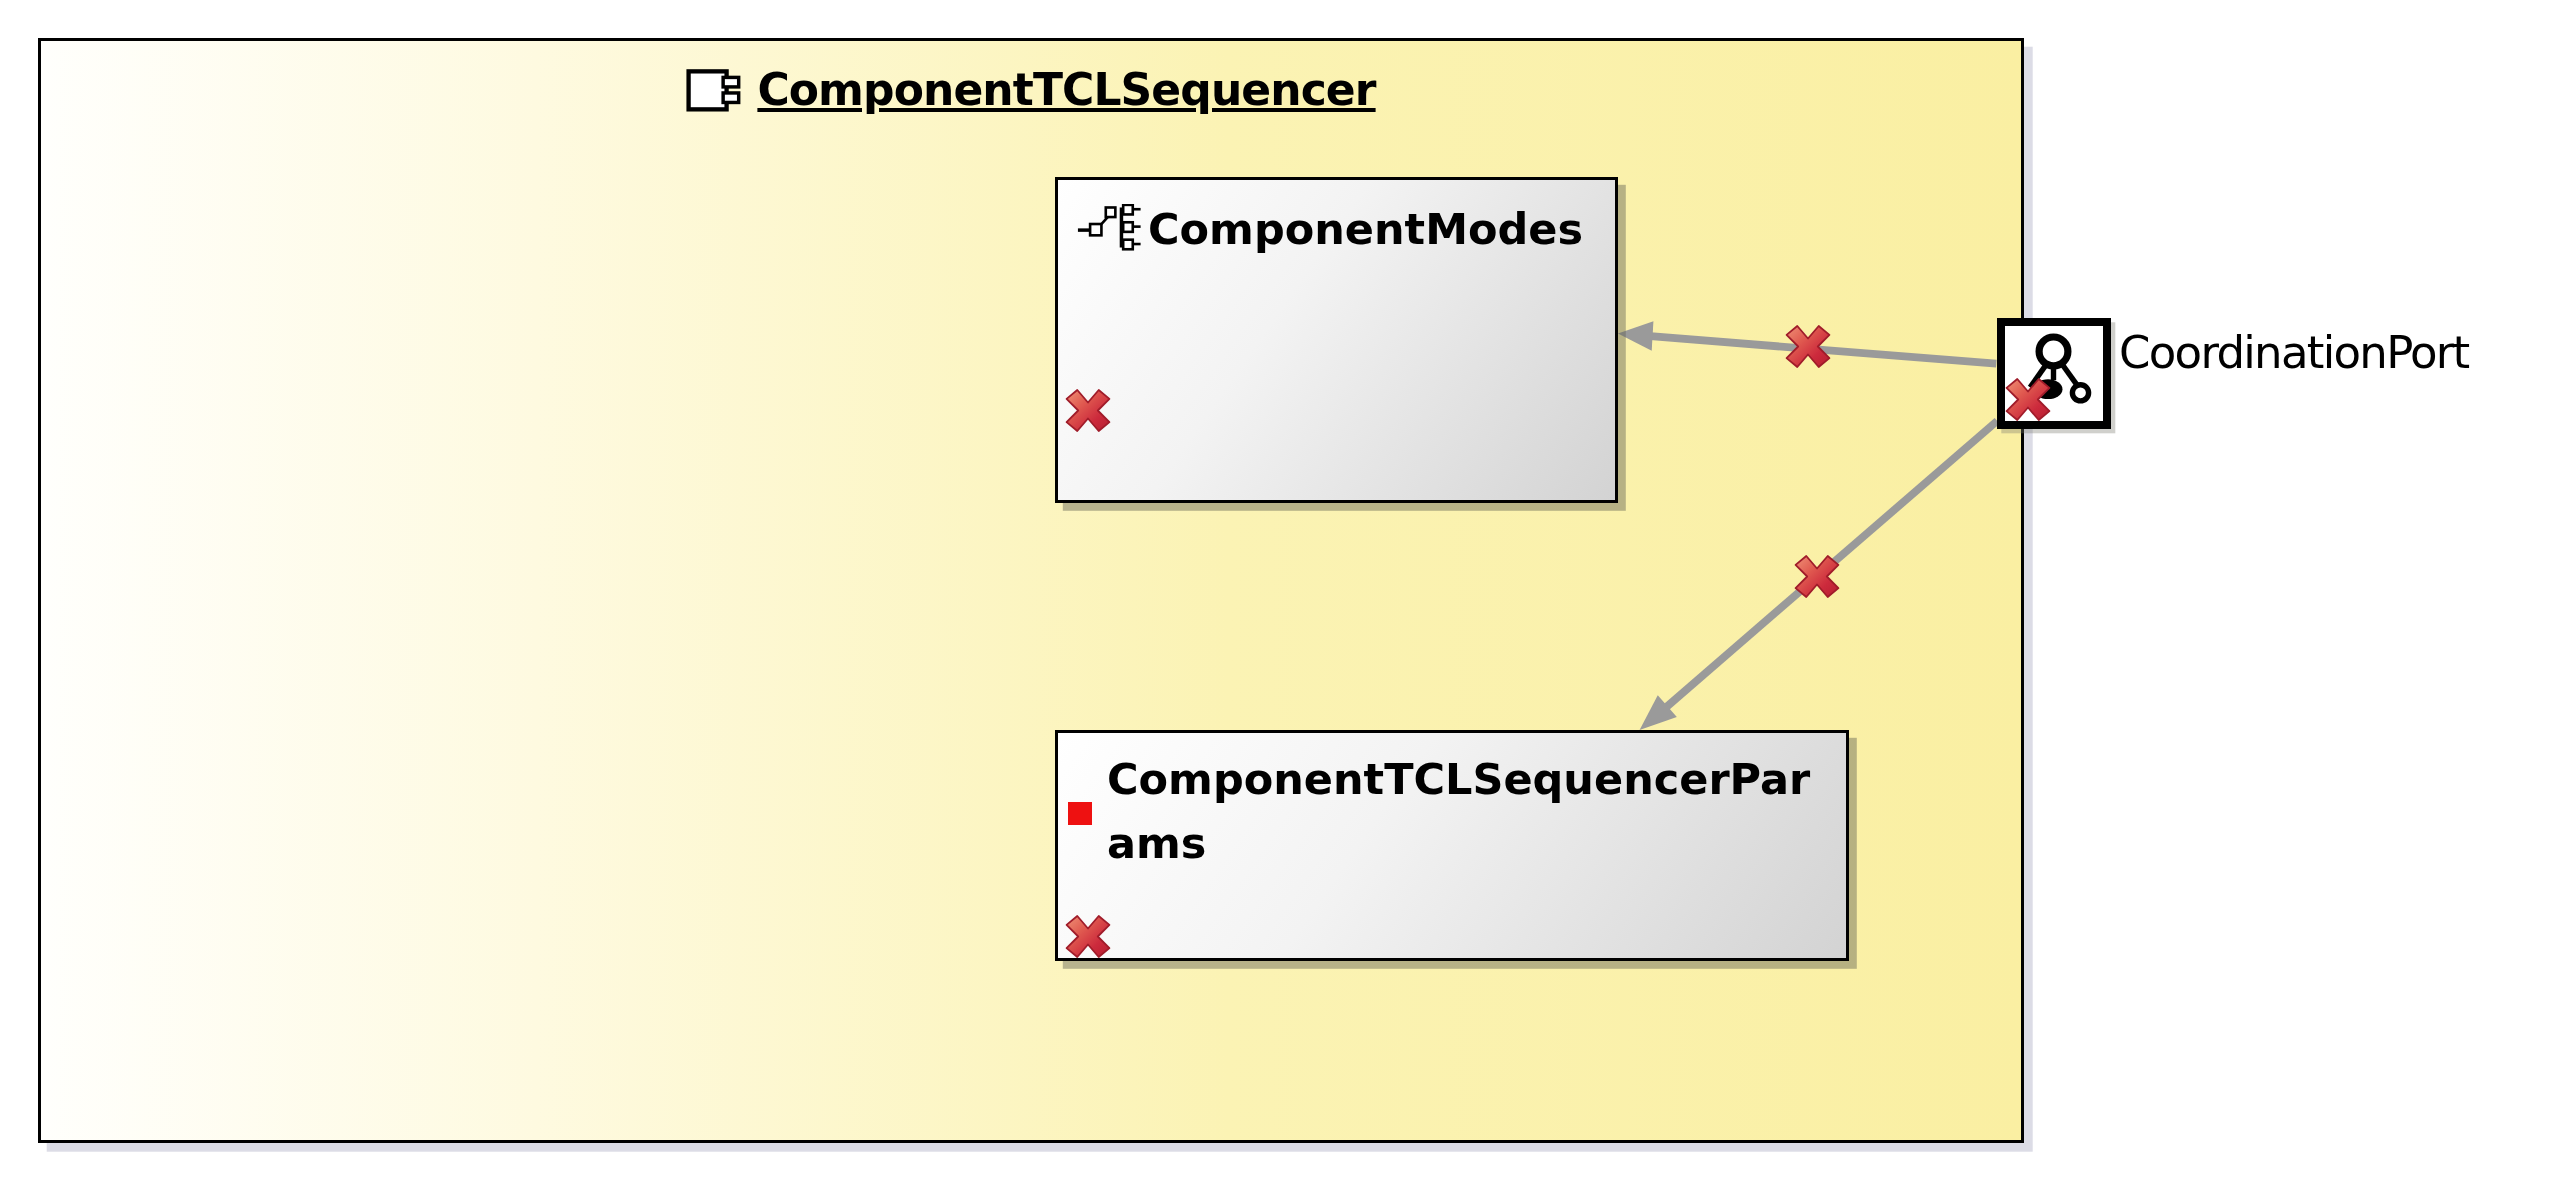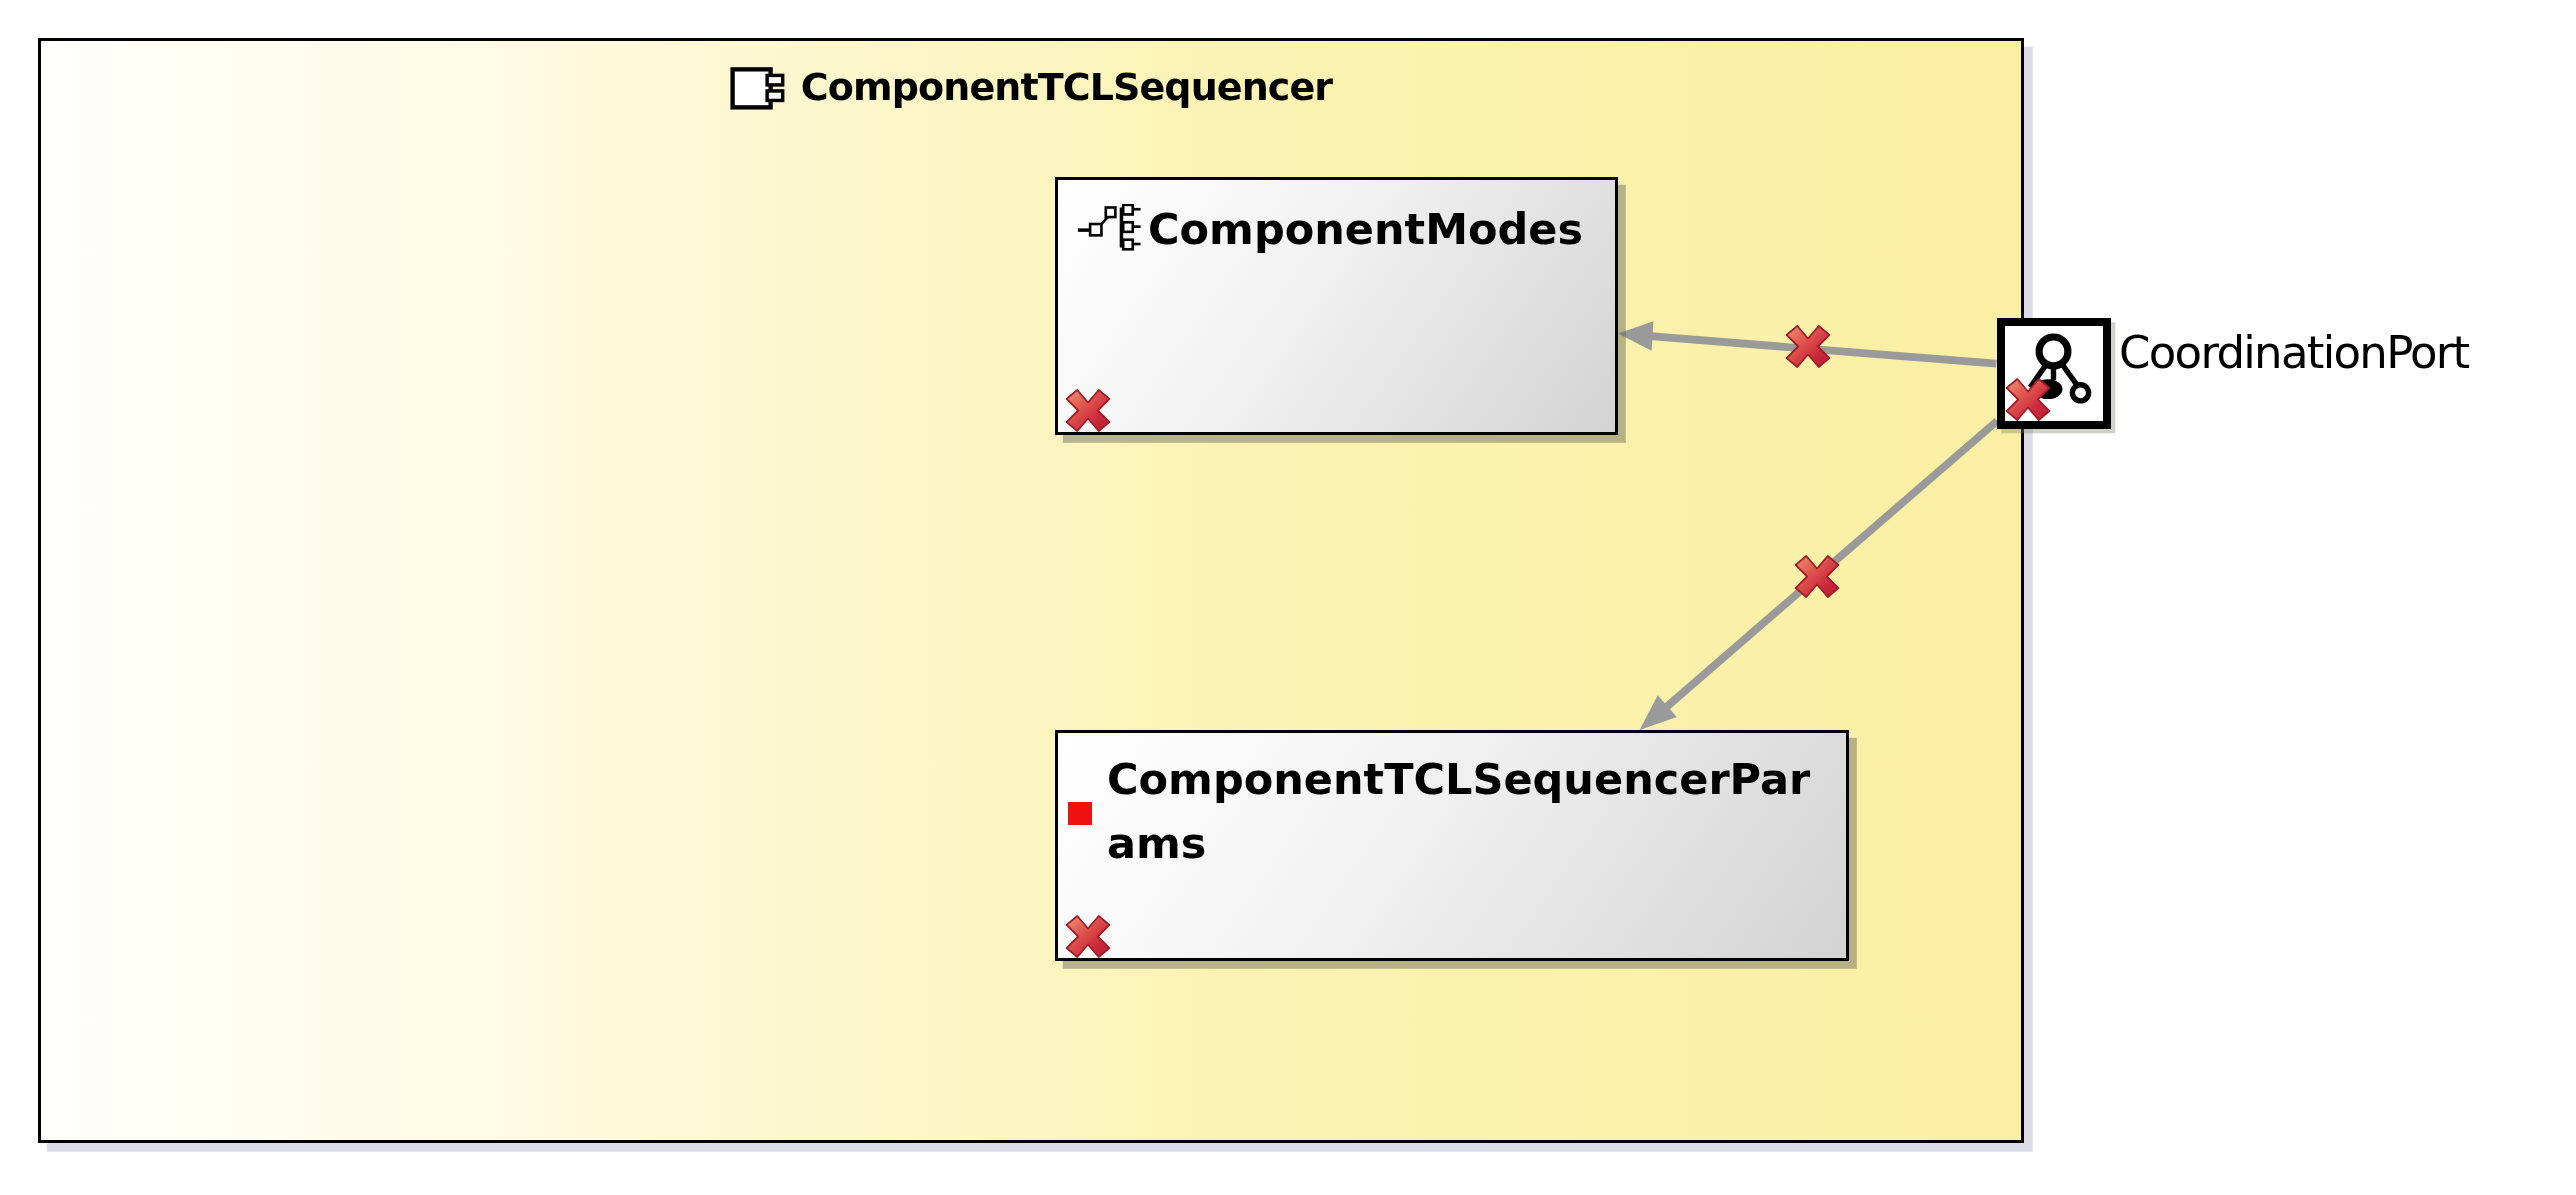--- a/index.html
+++ b/index.html
@@ -11,33 +11,33 @@
   .outer {
     position:absolute; left:38px; top:38px; width:1986px; height:1105px;
     box-sizing:border-box; border:3.5px solid #000;
     background:linear-gradient(to right, #fffffc 0%, #fefae0 25%, #fbf3b4 60%, #faefa2 100%);
     box-shadow:8.7px 8.7px 0 #dcdce6;
     z-index:0;
   }
   .outer-title {
     position:absolute; top:22.5px; left:0; right:0;
     display:flex; justify-content:center; align-items:center; gap:14px;
-    font-weight:bold; font-size:38px; letter-spacing:-0.9px; color:#000;
+    font-weight:bold; font-size:44px; letter-spacing:-0.9px; color:#000;text-decoration:underline;
   }
   
   .connectors { position:absolute; left:0; top:0; z-index:1; pointer-events:none; }
   .connectors g { pointer-events:stroke; }
   
   .node {
     position:absolute; box-sizing:border-box; border:3.5px solid #000;
     background:linear-gradient(125deg, #ffffff 0%, #f3f3f3 40%, #d3d3d3 100%);
     box-shadow:7.8px 7.8px 0 rgba(100,100,85,0.45);
     z-index:2;
   }
-  #node-modes  { left:1055px; top:177px; width:563px; height:258px;padding-left:20px; }
+  #node-modes  { left:1055px; top:177px; width:563px; height:326px;padding-left:20px; }
   #node-params { left:1055px; top:730px; width:794px; height:231px; }
   .node-label {
     position:absolute; font-weight:bold; color:#000; font-size:43px; line-height:57px;
   }
   #node-modes .node-label { left:90px; top:21px; }
   #node-params .node-label { left:49px; top:14px; width:728px; line-height:64px; word-break:break-all; }
   .modes-icon { position:absolute; left:19px; top:24px; }
   .red-square {
     position:absolute; left:10.4px; top:69px; width:23.4px; height:23.4px; background:#ee1111;
   }

